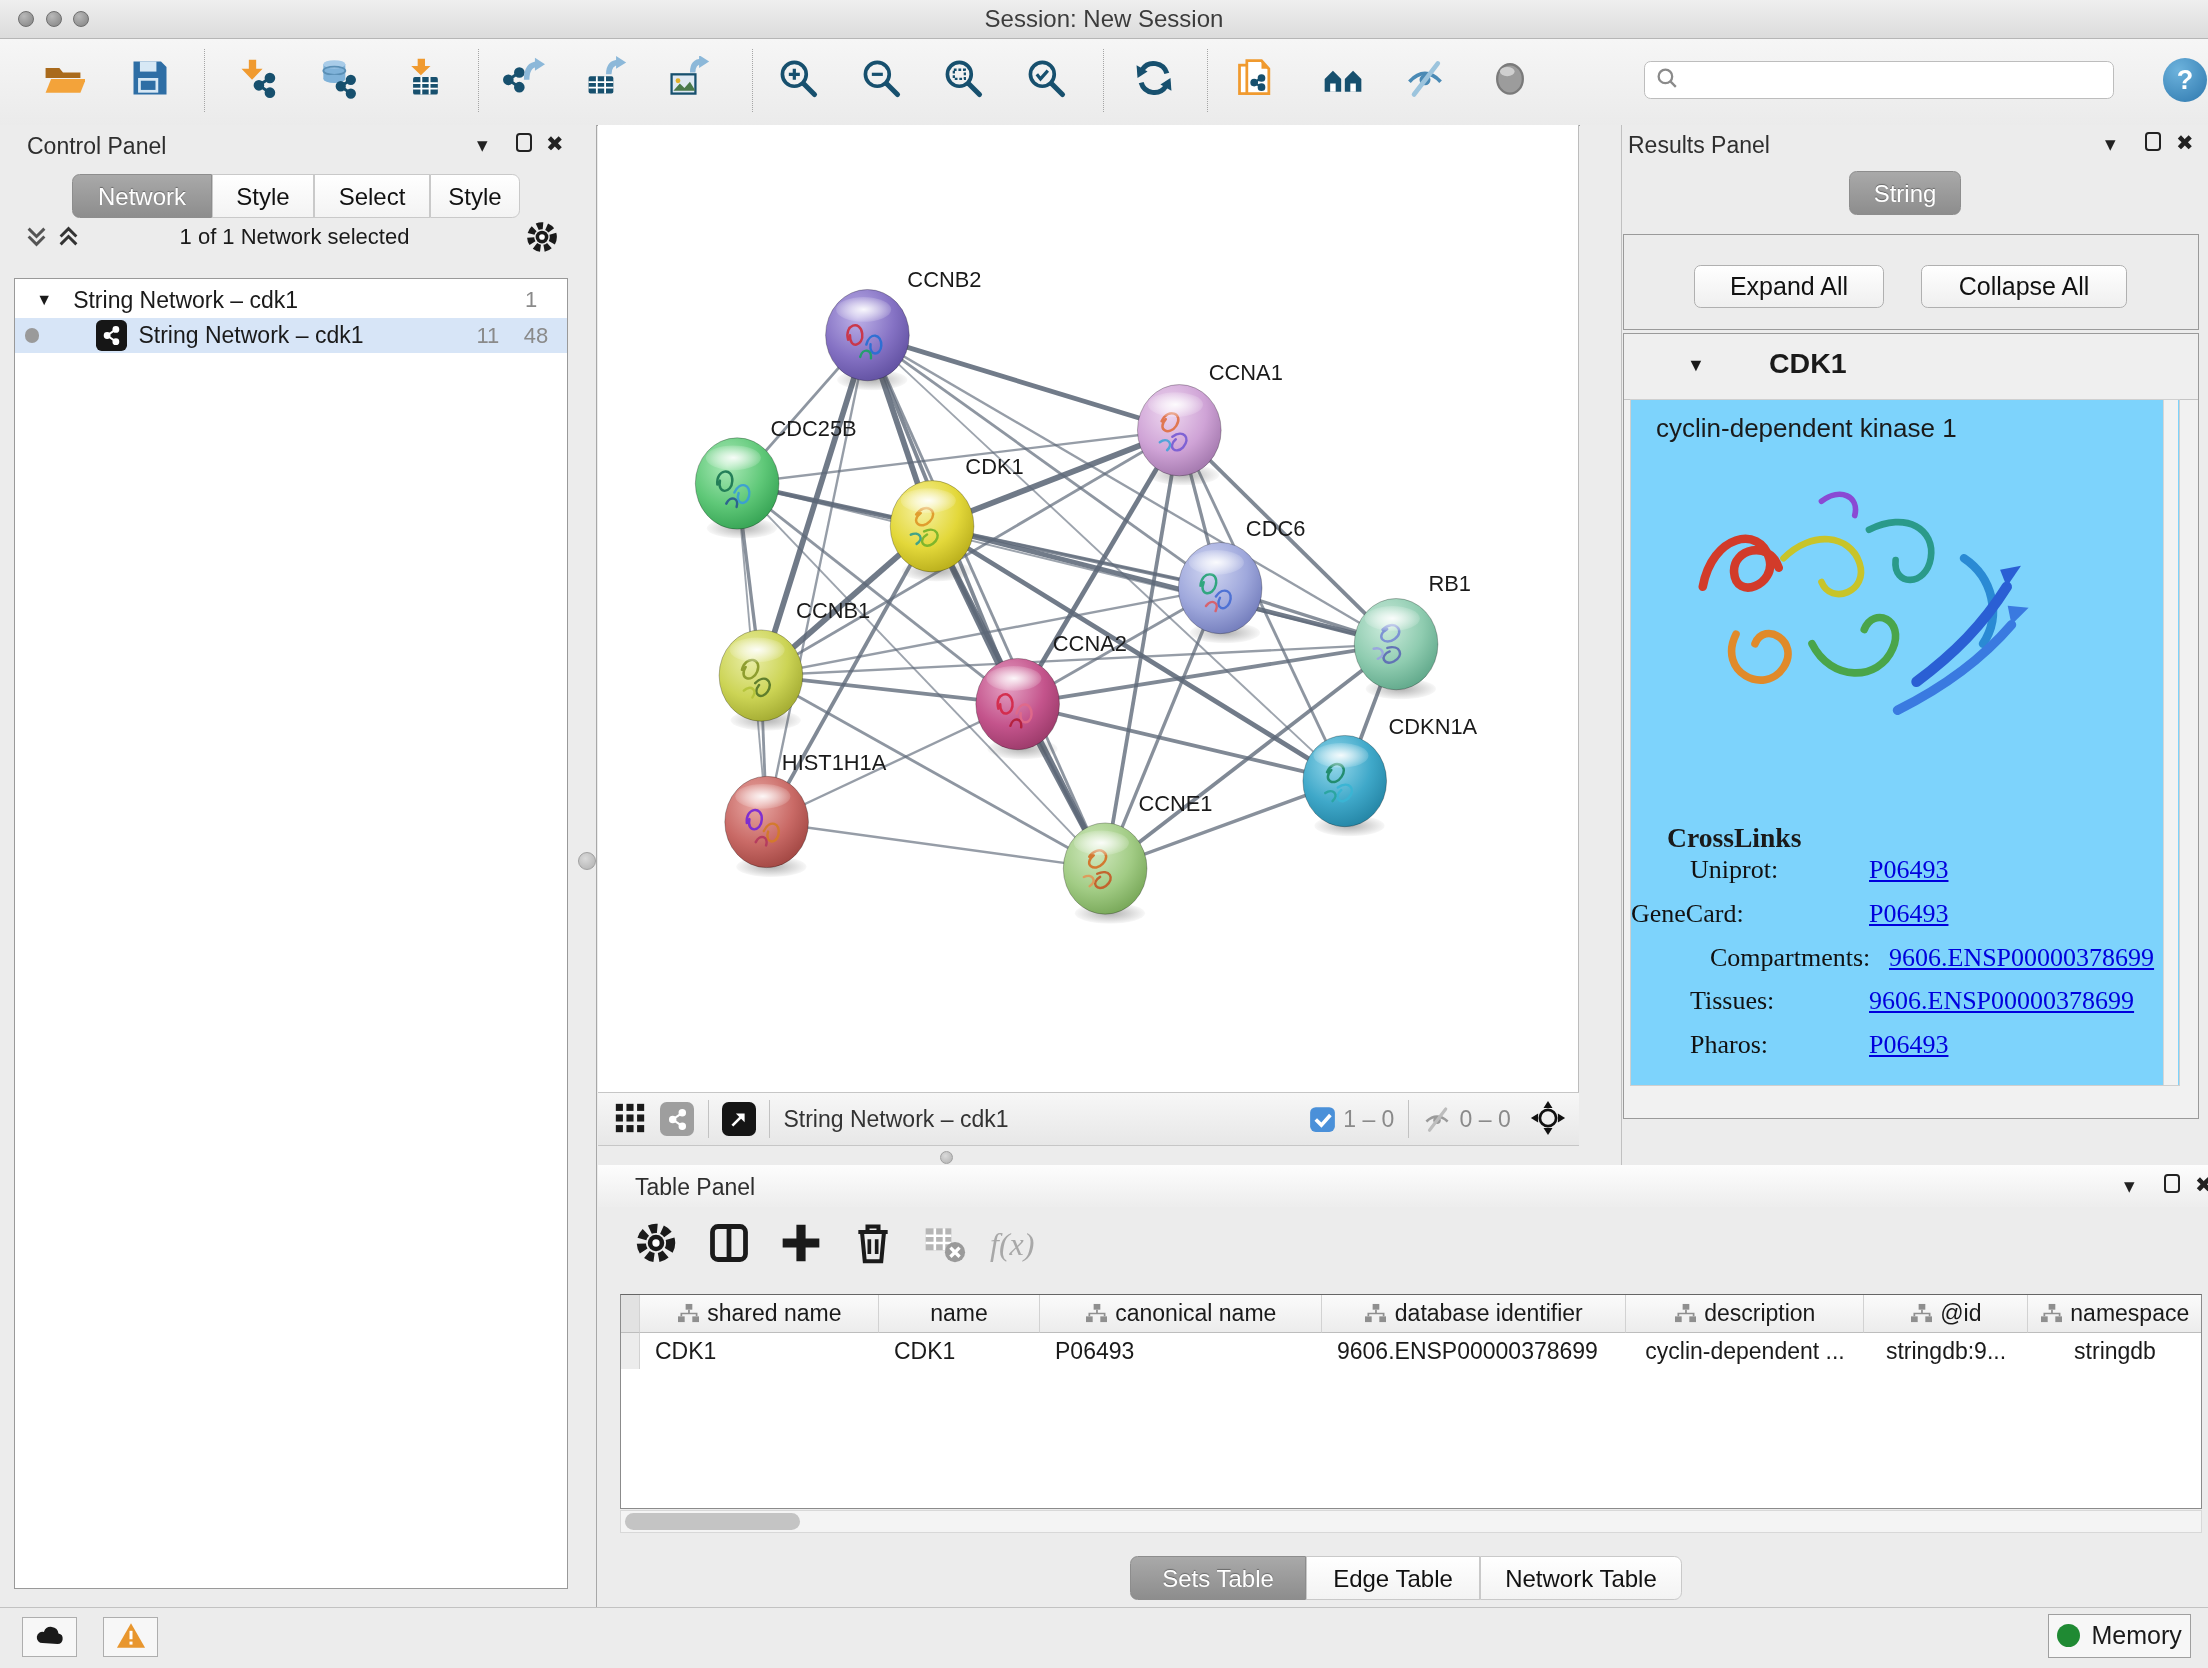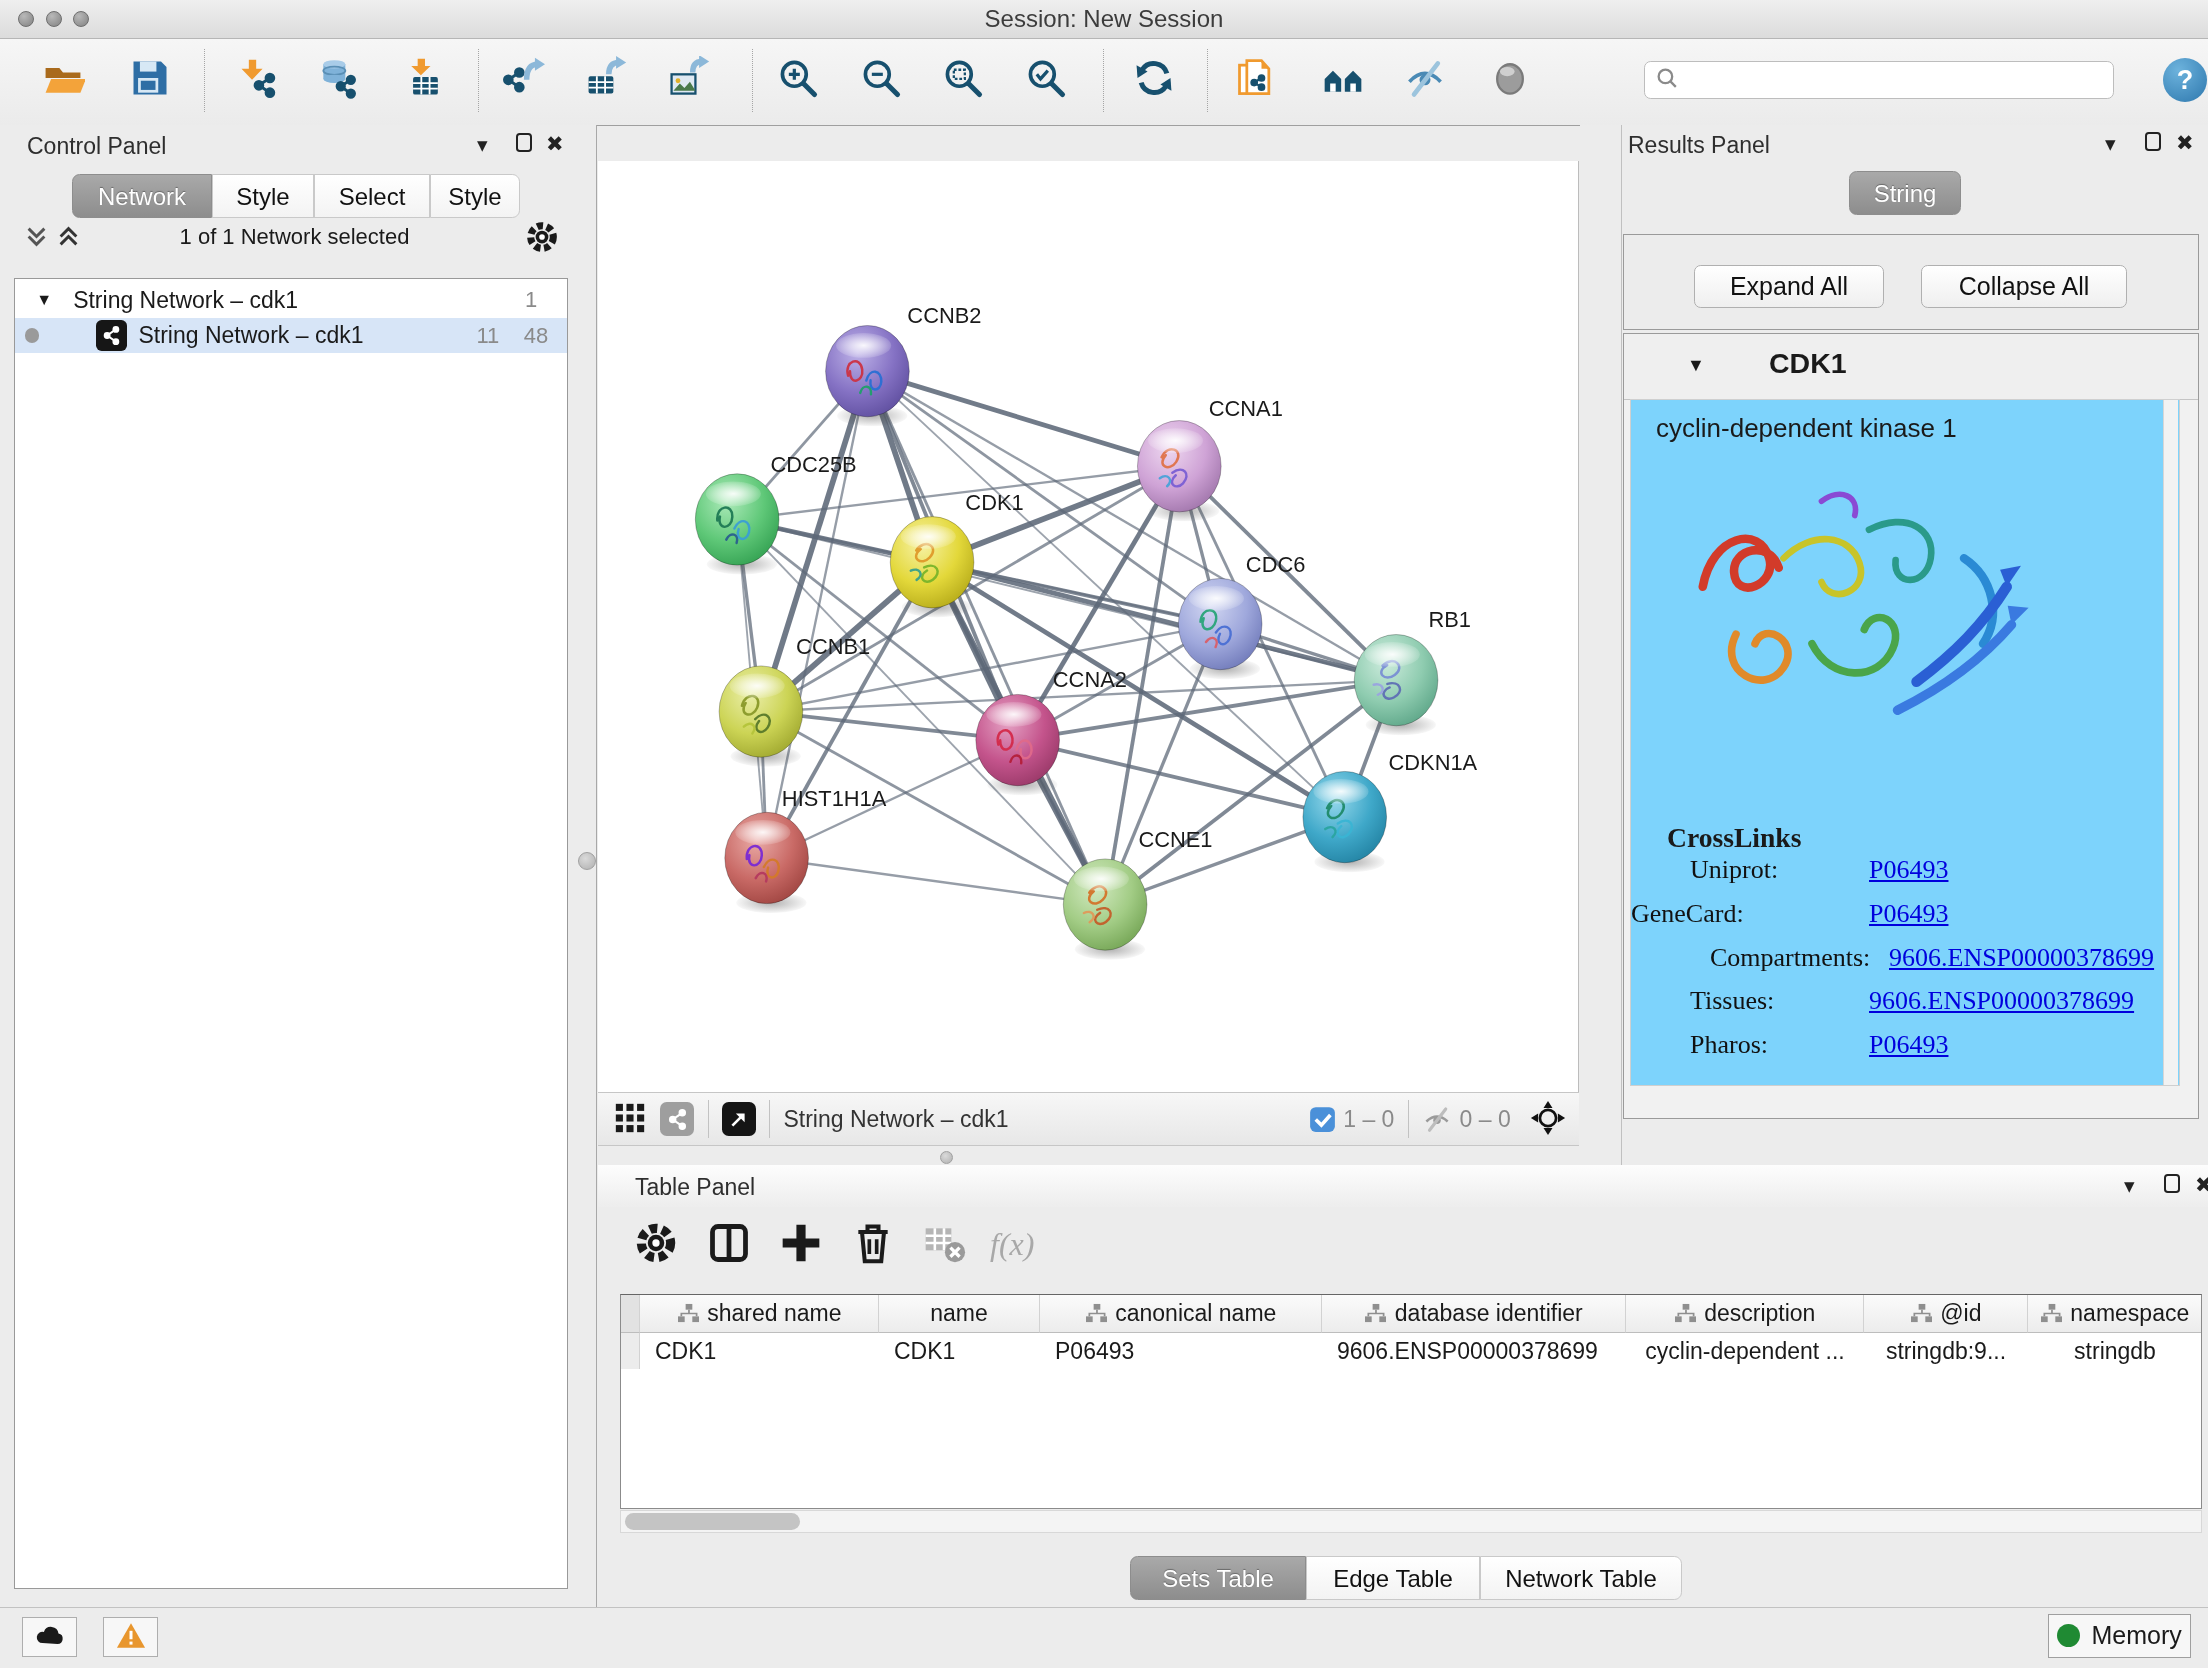--- a/index.html
+++ b/index.html
@@ -28,21 +28,21 @@
   .tab.active{background:linear-gradient(#a9a9a9,#8d8d8d);color:#fff;text-shadow:0 -1px 1px rgba(0,0,0,.35);border-color:#8d8d8d;}
   .tab.single{border-radius:7.6px;}
   
   #control-panel{left:0;top:125px;width:597px;height:1483px;background:#ececec;border-right:1px solid #a8a8a8;box-sizing:border-box;}
   #cp-listbox{left:14.3px;top:153px;width:554px;height:1311px;}
   .tree-row{position:absolute;left:0;width:100%;height:35px;display:flex;align-items:center;}
   .tree-row.selected{background:#d7e5f7;}
   .count{color:#8a8a8a;font-size:22px;}
   .share-badge{width:31px;height:31px;background:#161616;border-radius:5.7px;display:flex;align-items:center;justify-content:center;}
   
-  #net-canvas{left:598px;top:125px;width:981px;height:967px;background:#fff;border-right:1px solid #bcbcbc;box-sizing:border-box;margin-top:36px;}
+  #net-canvas{left:598px;top:125px;width:981px;height:967px;background:#fff;border-right:1px solid #bcbcbc;box-sizing:border-box;}
   #net-toolbar{left:598px;top:1092px;width:981px;height:54px;background:linear-gradient(#f7f7f7,#e7e7e7);border-top:1px solid #c6c6c6;border-bottom:1px solid #c6c6c6;display:flex;align-items:center;box-sizing:border-box;}
   .ntsep{width:0;height:38px;border-left:1px solid #c2c2c2;margin:0 13.3px;}
   .badge-txt{color:#8a8a8a;font-size:23px;margin-left:7.6px;}
   
   #results-panel{left:1580px;top:125px;width:629px;height:1041px;background:#ececec;}
   #rp-inner-line{left:1621px;top:125px;width:0;height:1041px;border-left:1px solid #c0c0c0;}
   .btn{background:linear-gradient(#ffffff,#efefef);border:1px solid #b0b0b0;border-radius:6.7px;font-size:25px;text-align:center;color:#111;}
   #rp-box1{left:1623px;top:234px;width:576px;height:96px;background:#ececec;border:1px solid #9a9a9a;box-sizing:border-box;}
   #rp-box2{left:1623px;top:333px;width:576px;height:786px;background:#f1f1f1;border:1px solid #9a9a9a;box-sizing:border-box;}
   #gene-content{left:1630px;top:399px;width:550px;height:687px;background:#7dd3fc;border:1px solid #cfcfcf;box-sizing:border-box;}

